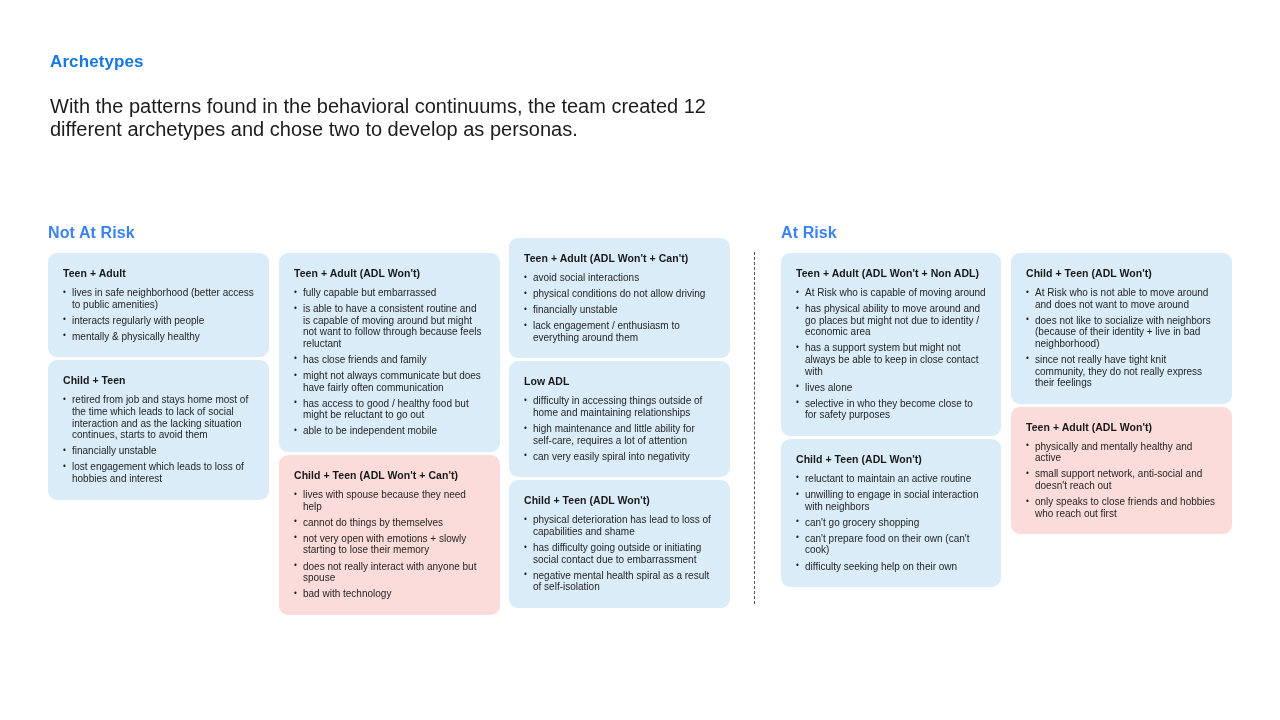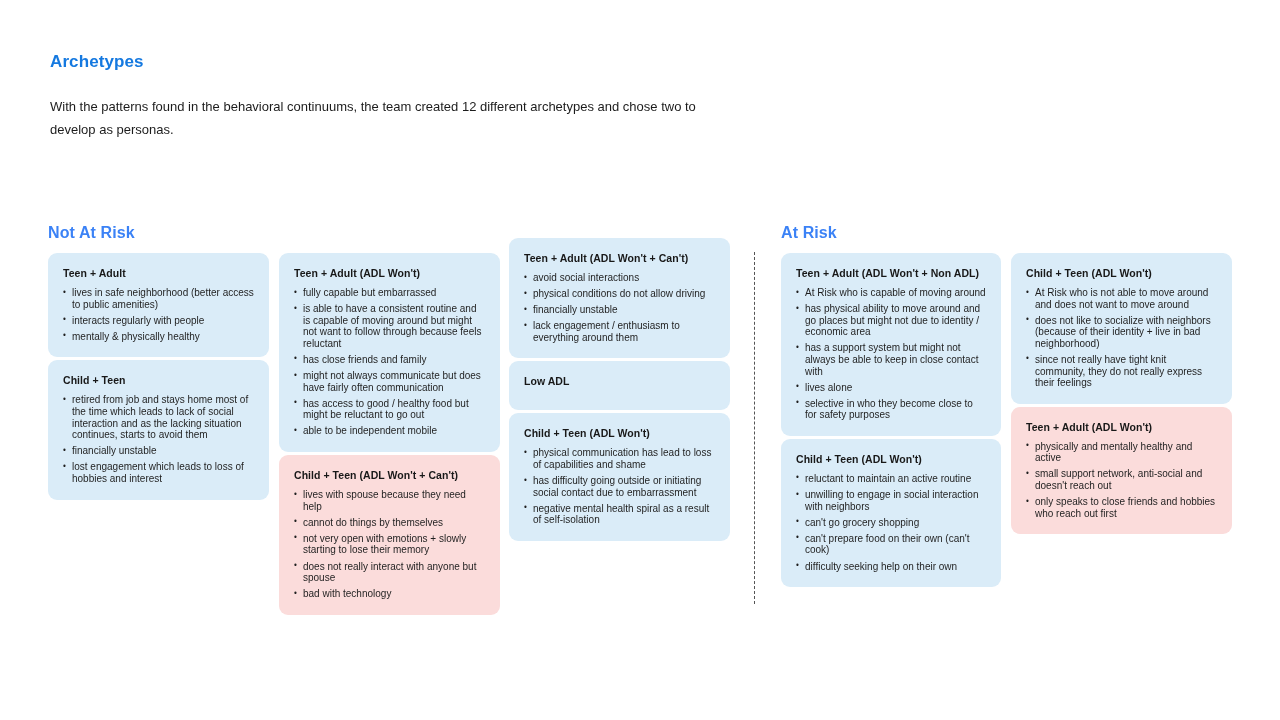--- a/index.html
+++ b/index.html
@@ -25,21 +25,21 @@
     font-size: 17px;
     font-weight: 700;
     color: #1579e0;
     letter-spacing: .1px;
   }
   .hdr-desc {
     position: absolute;
     left: 50px;
     top: 95px;
     width: 660px;
-    font-size: 13px;
+    font-size: 20px;
     line-height: 23px;
     color: #1c1c1c;
     font-weight: 400;
   }
 
   
   .sec-label {
     position: absolute;
     font-size: 16px;
     font-weight: 700;
@@ -163,25 +163,30 @@
           <div class="card-title">Teen + Adult (ADL Won't + Can't)</div>
           <ul class="card-list">
             <li>avoid social interactions</li>
             <li>physical conditions do not allow driving</li>
             <li>financially unstable</li>
             <li>lack engagement / enthusiasm to everything around them</li>
           </ul>
         </div>
         <div class="card">
           <div class="card-title">Low ADL</div>
+          <ul class="card-list">
+            <li>difficulty in accessing things outside of home and maintaining relationships</li>
+            <li>high maintenance and little ability for self-care, requires a lot of attention</li>
+            <li>can very easily spiral into negativity</li>
+          </ul>
         </div>
         <div class="card">
           <div class="card-title">Child + Teen (ADL Won't)</div>
           <ul class="card-list">
-            <li>physical communication has lead to loss of capabilities and shame</li>
+            <li>physical deterioration has lead to loss of capabilities and shame</li>
             <li>has difficulty going outside or initiating social contact due to embarrassment</li>
             <li>negative mental health spiral as a result of self-isolation</li>
           </ul>
         </div>
       </div>
     <div class="col" id="col-4">
         <div class="card">
           <div class="card-title">Teen + Adult (ADL Won't + Non ADL)</div>
           <ul class="card-list">
             <li>At Risk who is capable of moving around</li>

